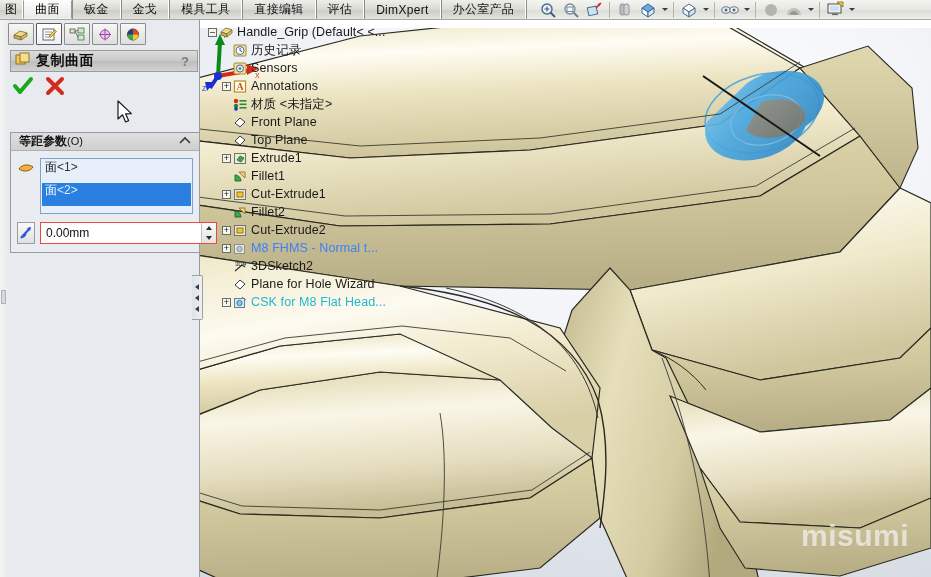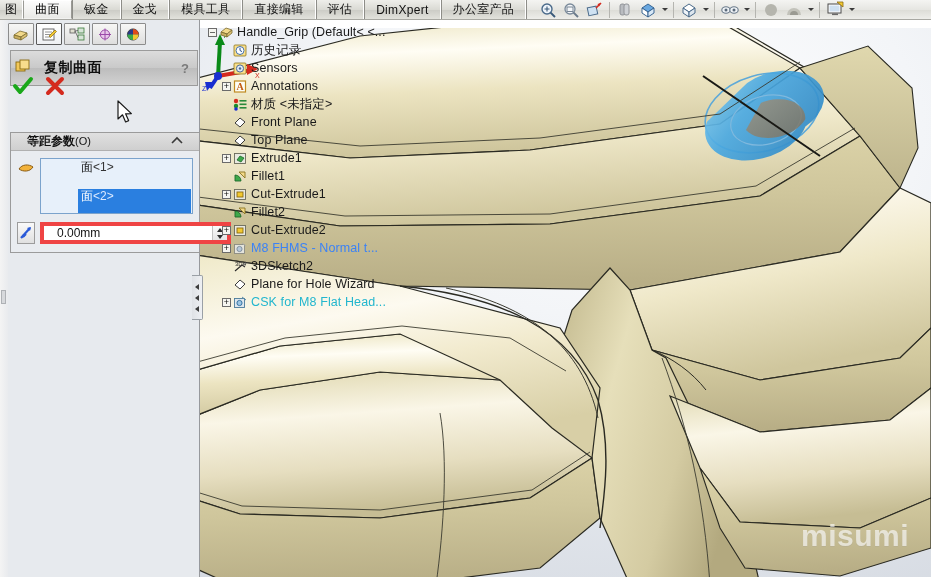--- a/index.html
+++ b/index.html
@@ -91,26 +91,25 @@
     display:flex;align-items:center;justify-content:center;
     border-radius: 1px;
   }
   .pm-tab.active {
     background: linear-gradient(to bottom,#ffffff,#eef0f3);
     border: 1px solid #5a5a5a;
   }
 
   .pm-titlebar {
     position: absolute; left: 10px; top: 30px;
-    width: 188px; height: 36px;
+    width: 188px; height: 22px;
     background: linear-gradient(to bottom,#dcdcdc 0%,#c9c9c9 50%,#bdbdbd 51%,#d2d2d2 100%);
     border: 1px solid #9b9b9b;
     display: flex; align-items: center;
     padding: 2px 4px;
-    gap: 8px;
   }
   .pm-title-text {
     font-size: 14px; font-weight: bold; color: #0f0f0f;
     margin-left: 5px; letter-spacing: .5px;
   }
   .pm-help {
     margin-left: auto; font-size: 13px; color:#7a7a7a; font-weight:bold;
     padding-right: 4px;
   }
 
@@ -124,60 +123,58 @@
     position: absolute; left: 10px; top: 112px;
     width: 190px;
     border: 1px solid #9b9b9b;
     background: #e9ecf0;
   }
   .pm-group-head {
     height: 18px;
     background: linear-gradient(to bottom,#e0e0e0,#cfcfcf);
     border-bottom: 1px solid #b0b0b0;
     display:flex; align-items:center;
-    padding: 0 16px;
+    padding: 0 8px;
   }
   .pm-group-title { font-size: 12px; font-weight: bold; color:#111; }
   .pm-group-title .sub { font-weight: normal; font-size: 11px; }
   .pm-collapse { margin-left:auto; font-size:10px; color:#333; }
 
   .pm-group-body { padding: 7px 6px 8px 6px; }
   .pm-row { display:flex; align-items:flex-start; gap: 5px; }
   .pm-selbox {
     flex: 1;
     height: 56px;
     border: 1px solid #7ba3cc;
     background: #e7f0fa;
     padding: 1px;
     overflow: hidden;
   }
   .sel-item {
-    height: 29px; line-height: 15px;
+    height: 23px; line-height: 15px;
     font-size: 12px; color:#111;
     padding-left: 3px;
     white-space: nowrap;
-    margin-left: 36px;
   }
   .sel-item.selected { background: #2a7fe0; color:#ffffff; }
   .sel-item .ang { color:#333; }
   .sel-item.selected .ang { color:#dceaff; }
 
   .pm-row2 { display:flex; align-items:center; gap:5px; margin-top: 8px; }
   .pm-iconbtn {
     width: 22px; height: 22px;
     border: 1px solid #9c9c9c;
     background: linear-gradient(to bottom,#fafafa,#e0e0e0);
     display:flex;align-items:center;justify-content:center;
   }
   .pm-spin {
     flex:1; display:flex;
     height: 22px;
-    border: 4px solid #ef4444;
+    border: 1px solid #ef4444;
     background: #ffffff;
-    padding-left: 8px;
   }
   .pm-spin input {
     flex:1; border:none; outline:none;
     font-size: 12px; color:#111; padding-left: 5px;
     background: transparent;
     font-family: "Liberation Sans", sans-serif;
   }
   .spin-btns {
     width: 15px;
     border-left: 1px solid #c0c0c0;

